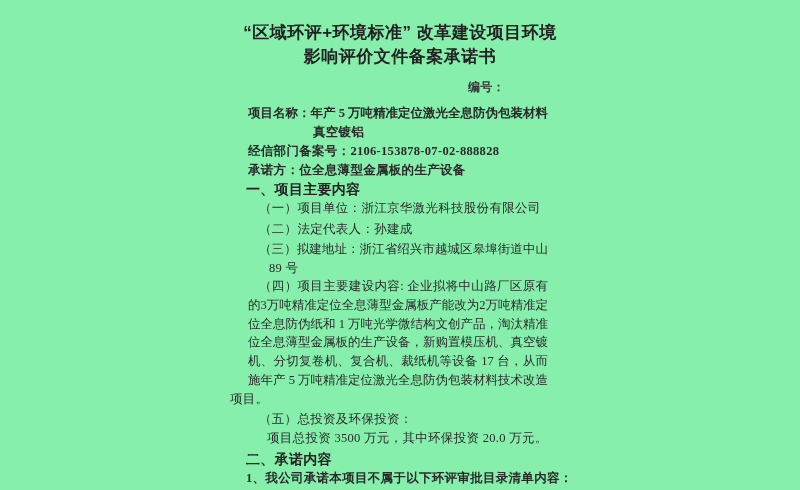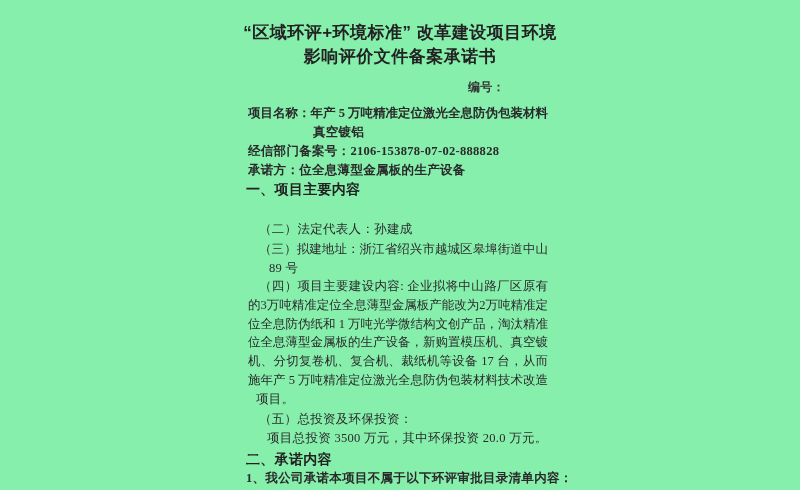--- a/index.html
+++ b/index.html
@@ -69,31 +69,32 @@
 
   <div class="line serial" style="top:79px; left:468px;">编号：</div>
 
   <div class="line field just" style="top:105px; left:248px; width:300px;">项目名称：年产 5 万吨精准定位激光全息防伪包装材料技术</div>
   <div class="line field" style="top:124px; left:313px;">真空镀铝</div>
   <div class="line field" style="top:143px; left:248px;">经信部门备案号：2106-153878-07-02-888828</div>
   <div class="line field" style="top:162px; left:248px;">承诺方：位全息薄型金属板的生产设备</div>
 
   <div class="line heading" style="top:181px; left:246px;">一、项目主要内容</div>
 
+  <div class="line" style="top:200px; left:259px;">（一）项目单位：浙江京华激光科技股份有限公司</div>
   <div class="line" style="top:221px; left:259px;">（二）法定代表人：孙建成</div>
   <div class="line just" style="top:241px; left:259px; width:289px;">（三）拟建地址：浙江省绍兴市越城区皋埠街道中山路</div>
   <div class="line" style="top:260px; left:269px;">89 号</div>
 
   <div class="line just" style="top:278px; left:259px; width:289px;">（四）项目主要建设内容: 企业拟将中山路厂区原有审批</div>
   <div class="line just" style="top:297px; left:248px; width:300px;">的3万吨精准定位全息薄型金属板产能改为2万吨精准定</div>
   <div class="line just" style="top:316px; left:248px; width:300px;">位全息防伪纸和 1 万吨光学微结构文创产品，淘汰精准定</div>
   <div class="line just" style="top:334px; left:248px; width:300px;">位全息薄型金属板的生产设备，新购置模压机、真空镀铝</div>
   <div class="line just" style="top:353px; left:248px; width:300px;">机、分切复卷机、复合机、裁纸机等设备 17 台，从而实</div>
   <div class="line just" style="top:372px; left:248px; width:300px;">施年产 5 万吨精准定位激光全息防伪包装材料技术改造</div>
-  <div class="line" style="top:391px; left:256px;text-align:right;">项目。</div>
+  <div class="line" style="top:391px; left:230px;text-align:right;">项目。</div>
 
   <div class="line" style="top:411px; left:259px;">（五）总投资及环保投资：</div>
   <div class="line" style="top:430px; left:267px;">项目总投资 3500 万元，其中环保投资 20.0 万元。</div>
 
   <div class="line heading" style="top:451px; left:246px;">二、承诺内容</div>
   <div class="line boldline" style="top:470px; left:246px;">1、我公司承诺本项目不属于以下环评审批目录清单内容：</div>
 
 </div>
 
 </body></html>

